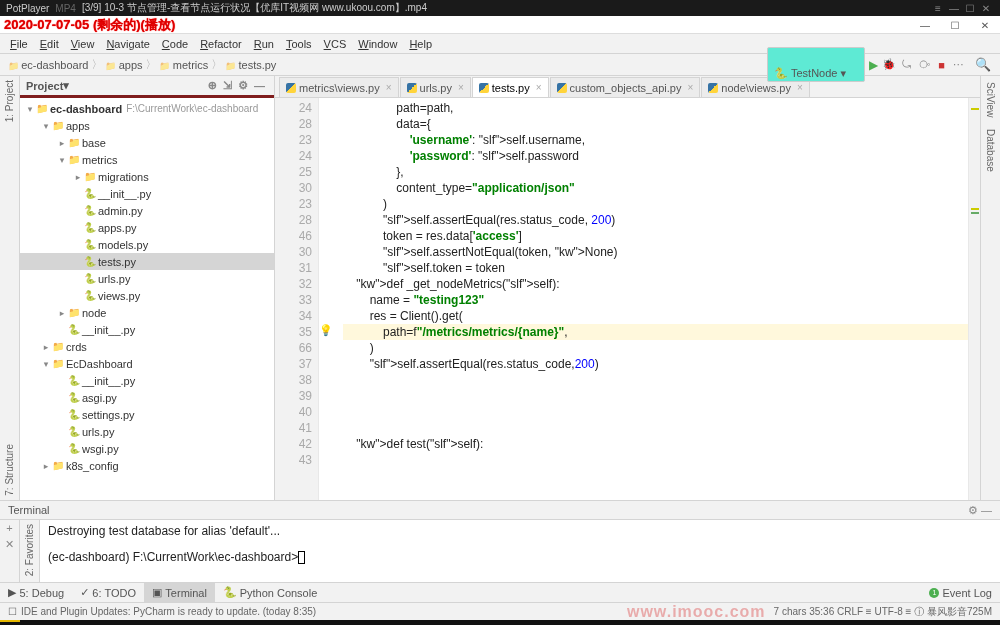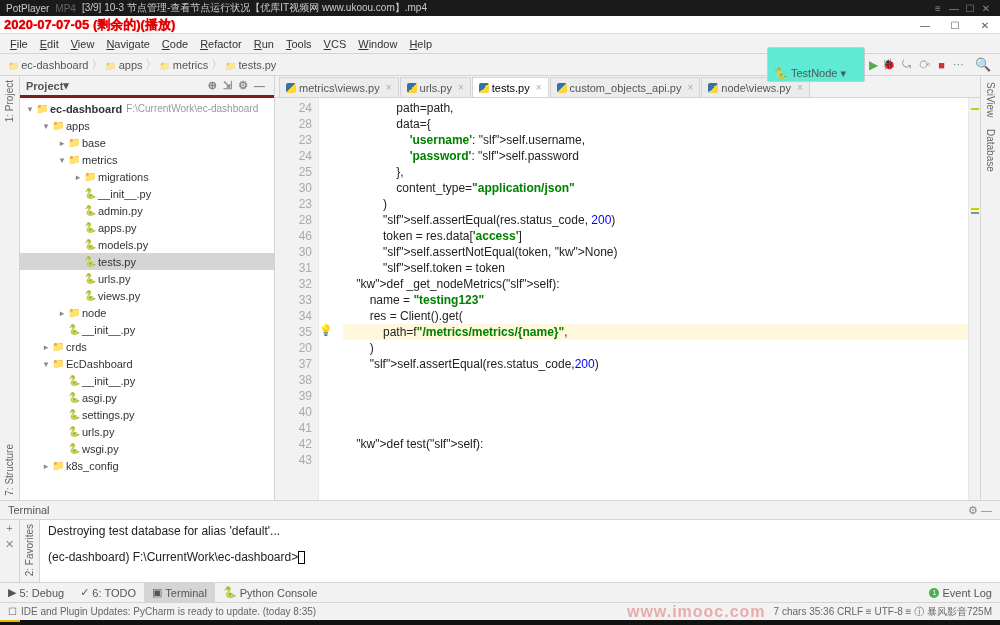--- a/index.html
+++ b/index.html
@@ -211,21 +211,21 @@
           <div class="ln">30</div>
           <div class="ln">23</div>
           <div class="ln">28</div>
           <div class="ln">46</div>
           <div class="ln">30</div>
           <div class="ln">31</div>
           <div class="ln">32</div>
           <div class="ln">33</div>
           <div class="ln">34</div>
           <div class="ln">35</div>
-          <div class="ln">20</div>
+          <div class="ln">66</div>
           <div class="ln">37</div>
           <div class="ln">38</div>
           <div class="ln">39</div>
           <div class="ln">40</div>
           <div class="ln">41</div>
           <div class="ln">42</div>
           <div class="ln">43</div>
         </div>
       <div class="hint-col" id="hintcol">
           <div class="ln" style="height: 16px;"></div>

